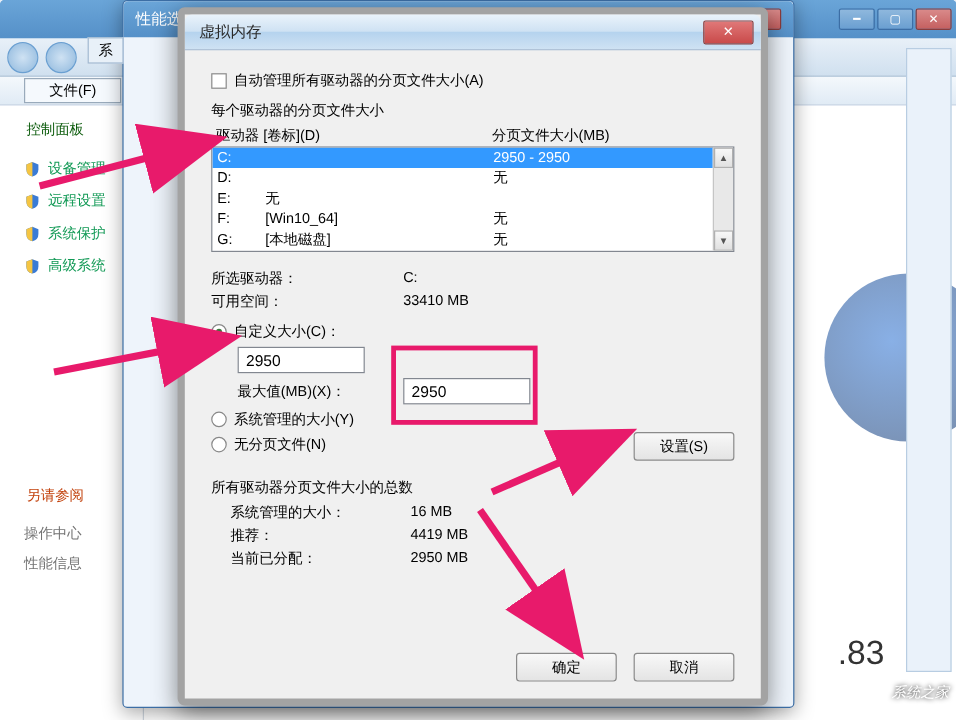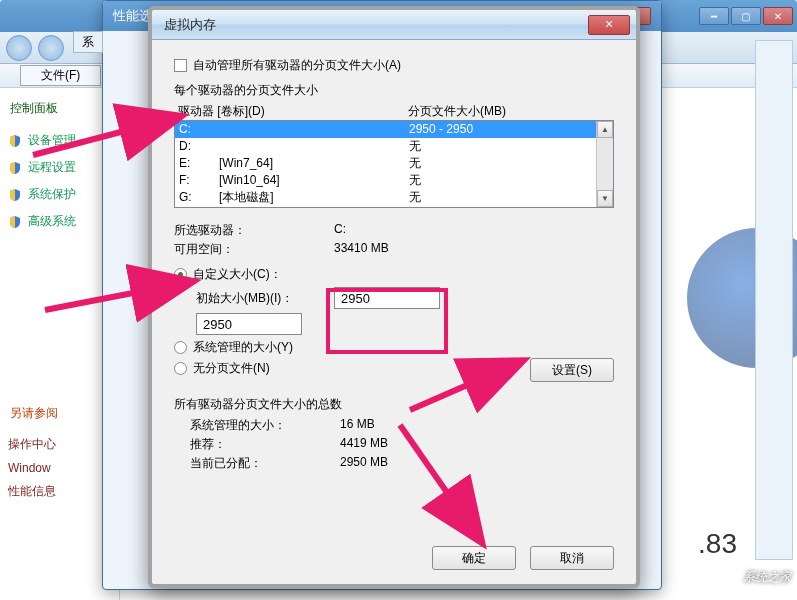--- a/index.html
+++ b/index.html
@@ -6,38 +6,38 @@
 body { width: 797px; height: 600px; background: #e8eef6; position: relative; overflow: hidden; }
 .bw1 { left: 0; top: 0; width: 797px; height: 600px; background: linear-gradient(#5a9bd4,#cde0f2 40px,#e8eef6 40px); border-radius: 4px 4px 0 0; }
 .bw1-titlebar { height: 32px; background: linear-gradient(#6aa5d8,#5590c8); border-radius: 4px 4px 0 0; display: flex; justify-content: flex-end; align-items: center; padding: 0 4px; gap: 2px; }
 .wb { width: 30px; height: 18px; background: linear-gradient(#8fb8dd,#6a9fd1); border: 1px solid #3c6ea5; border-radius: 2px; display: flex; align-items: center; justify-content: center; color: #fff; font-size: 10px; }
 .wb.close { background: linear-gradient(#d98a8a,#c56060); border-color: #8a3c3c; }
 .bw1-toolbar { height: 32px; background: linear-gradient(#e8f0f8,#d0e0ef); border-bottom: 1px solid #a0b8d0; display: flex; align-items: center; padding-left: 6px; gap: 6px; }
 .navbtn { width: 26px; height: 26px; border-radius: 13px; background: radial-gradient(#cfe2f3,#8fb8dd); border: 1px solid #6a9fd1; }
 .bw1-menubar { height: 24px; background: linear-gradient(#f4f8fc,#e0ebf5); border-bottom: 1px solid #c0d0e0; padding-left: 20px; display: flex; align-items: center; gap: 16px; }
 .bw1-menubar span { border: 1px solid #9ab; padding: 1px 20px; background: #f5f9fd; }
 .bw1-body { display: flex; height: calc(100% - 88px); }
-.sidebar { width: 120px; background: #fff; border-right: 1px solid #d0d8e0; padding: 12px 4px; }
+.sidebar { width: 120px; background: #fff; border-right: 1px solid #d0d8e0; padding: 12px 16px; }
 .sidebar .shead { color: #0a5a0a; margin-bottom: 10px; padding-left: 6px; }
 .sidebar .sitem { display: flex; align-items: center; gap: 6px; padding: 5px 4px; color: #195; cursor: pointer; }
 .shield { width: 14px; height: 14px; }
 .shield svg { display: block; }
-.sidebar .section2 .link { color: #7f1d1d; padding: 4px 4px; cursor: pointer; }
+.sidebar .section2 .link { color: #737373; padding: 4px 4px; cursor: pointer; }
 .content-right { flex: 1; background: #fff; position: relative; }
 .perf-graphic { position: absolute; right: -30px; top: 140px; width: 140px; height: 140px; border-radius: 70px; background: radial-gradient(circle at 40% 40%, #3a7bd5, #1a3a6a); opacity: .6; }
 .rating { position: absolute; right: 60px; top: 440px; font-size: 28px; color: #333; }
 
 
 .bw2 { position: absolute; left: 102px; top: 0; width: 560px; height: 590px; background: #eef4fb; border: 1px solid #3c6ea5; border-radius: 4px; box-shadow: 0 4px 16px rgba(0,0,0,.35); }
 .bw2-title { height: 30px; background: linear-gradient(#6aa5d8,#5590c8); border-radius: 4px 4px 0 0; color: #fff; display: flex; align-items: center; padding: 0 10px; justify-content: space-between; }
 .bw2-title .t { font-size: 13px; }
 .bw2-title .ctrls { display: flex; gap: 2px; }
 
 
-.dialog { position: absolute; left: 148px; top: 6px; width: 492px; height: 582px; background: #f0f0f0; border: 4px solid #a3a3a3; border-radius: 6px; box-shadow: 0 6px 20px rgba(0,0,0,.45); }
+.dialog { position: absolute; left: 148px; top: 6px; width: 492px; height: 582px; background: #f0f0f0; border: 6px solid #a3a3a3; border-radius: 6px; box-shadow: 0 6px 20px rgba(0,0,0,.45); }
 .dlg-title { height: 30px; background: linear-gradient(#eaf3fb,#cfe2f3 48%,#b5d3ee 52%,#cfe2f3); border-bottom: 1px solid #8aa8c8; border-radius: 6px 6px 0 0; display: flex; align-items: center; justify-content: space-between; padding: 0 6px 0 12px; }
 .dlg-title .t { font-size: 13px; color: #2a2a2a; }
 .dlg-title .xbtn { width: 42px; height: 20px; background: linear-gradient(#e07878,#c94a4a); border: 1px solid #8a3c3c; border-radius: 2px; color: #fff; display: flex; align-items: center; justify-content: center; font-size: 11px; cursor: pointer; }
 .dlg-body { padding: 14px 22px 12px 22px; color: #000; }
 .row { display: flex; align-items: center; margin: 3px 0; }
 .chk { width: 13px; height: 13px; border: 1px solid #888; background: #fff; margin-right: 6px; display: inline-block; }
 .group-label { margin-top: 8px; margin-bottom: 4px; }
 .drive-header { display: flex; padding: 0 4px; margin-top: 2px; }
 .drive-header .dh1 { width: 230px; }
 .listbox { border: 1px solid #828790; background: #fff; height: 88px; position: relative; overflow: hidden; display: flex; }
@@ -144,21 +144,20 @@
             <svg viewBox="0 0 14 14">
               <path d="M7 1 L12 3 L12 7 Q12 12 7 13 Q2 12 2 7 L2 3 Z" fill="#3a7bd5"></path>
               <path d="M7 1 L7 13 Q2 12 2 7 L2 3 Z" fill="#f5c542"></path>
             </svg>
           </span>
         <span>高级系统</span>
       </div>
       <div class="section2" style="margin-top:170px">
         <div class="shead" style="color:#c2410c">另请参阅</div>
         <div class="link">操作中心</div>
-        <div class="link">Window</div>
         <div class="link">性能信息</div>
       </div>
     </div>
     <div class="content-right">
       <div class="perf-graphic"></div>
       <div class="rating">.83</div>
     </div>
   </div>
   <div class="seealso-panel"></div>
 </div>
@@ -186,21 +185,21 @@
     </div>
     <div class="group-label">每个驱动器的分页文件大小</div>
     <div class="drive-header">
       <span class="dh1">驱动器 [卷标](D)</span>
       <span>分页文件大小(MB)</span>
     </div>
     <div class="listbox">
       <div class="list-inner">
         <div class="lrow sel"><span class="c1">C:</span><span class="c2"></span><span class="c3">2950 - 2950</span></div>
         <div class="lrow"><span class="c1">D:</span><span class="c2"></span><span class="c3">无</span></div>
-        <div class="lrow"><span class="c1">E:</span><span class="c2">[Win7_64]</span><span class="c3">无</span></div>
+        <div class="lrow"><span class="c1">E:</span><span class="c3">无</span></div>
         <div class="lrow"><span class="c1">F:</span><span class="c2">[Win10_64]</span><span class="c3">无</span></div>
         <div class="lrow"><span class="c1">G:</span><span class="c2">[本地磁盘]</span><span class="c3">无</span></div>
       </div>
       <div class="scrollbar">
         <div class="sb-btn">▲</div>
         <div class="sb-track"></div>
         <div class="sb-btn">▼</div>
       </div>
     </div>
 
@@ -215,24 +214,24 @@
         </div>
     </div>
 
     <div class="radio-block">
       <div class="radio-row">
         <span class="radio checked"></span>
         <span>自定义大小(C)：</span>
       </div>
       <div class="input-rows">
         <div class="input-row">
-          <span class="lab">初始大小(MB)(I)：</span>
           <input class="txtfield" value="2950" style="">
         </div>
         <div class="input-row">
+          <span class="lab">最大值(MB)(X)：</span>
           <input class="txtfield" value="2950" style="">
         </div>
       </div>
       <div class="radio-row">
         <span class="radio"></span>
         <span>系统管理的大小(Y)</span>
       </div>
       <div class="radio-row" style="float:left">
         <span class="radio"></span>
         <span>无分页文件(N)</span>

